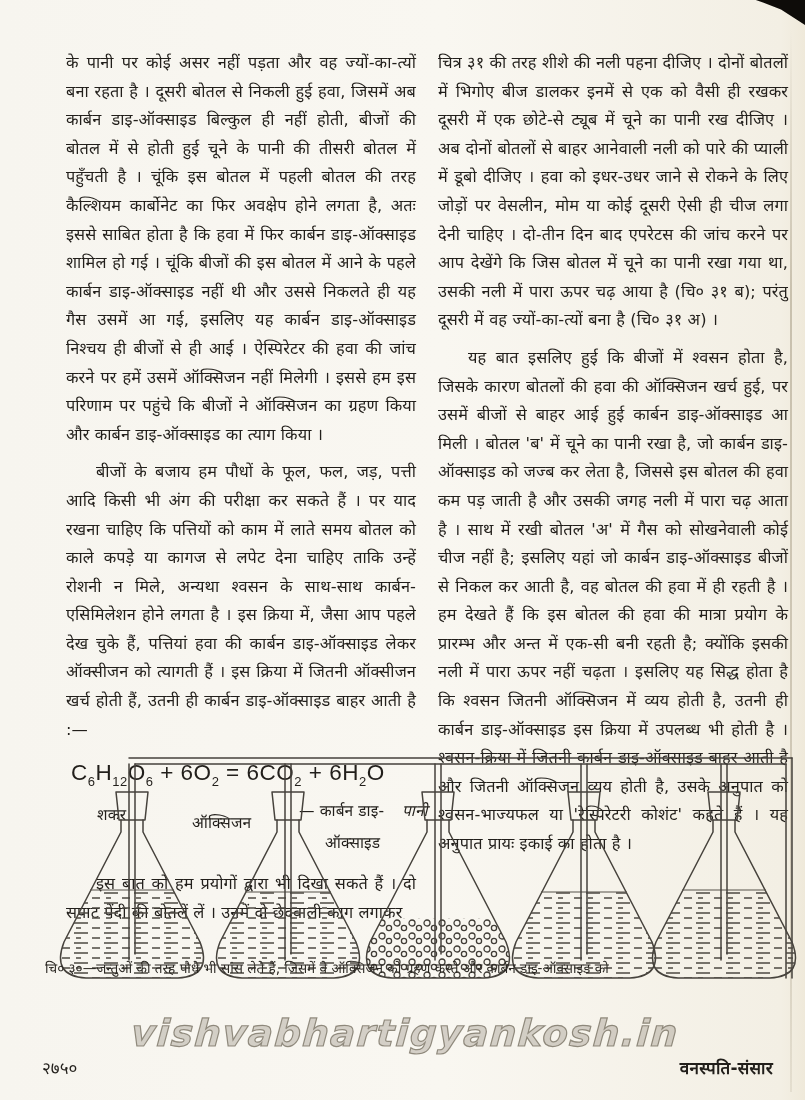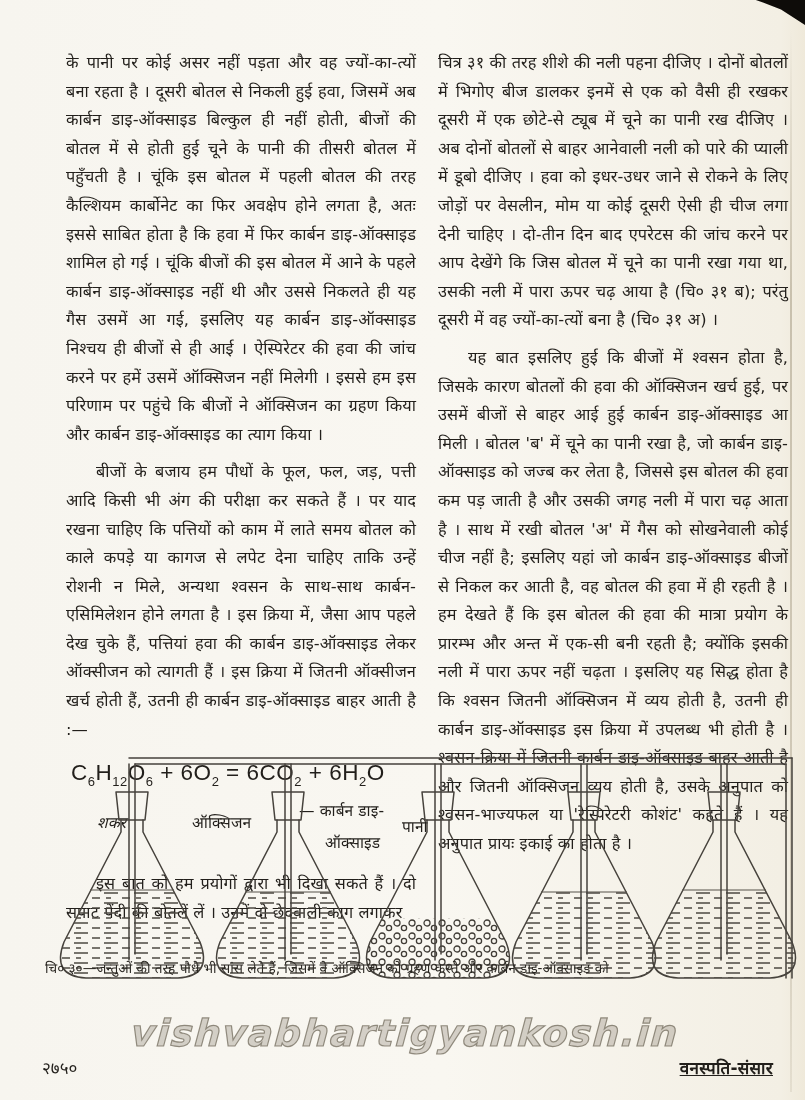--- a/index.html
+++ b/index.html
@@ -30,24 +30,24 @@
   .col p{margin:9px;}
   .col p.indent{text-indent:30px;}
   .equation{position:relative;margin:6px 0 4px 0;height:108px;}
   .eq-formula{
     font-family:Liberation Sans, sans-serif;font-size:22.5px;letter-spacing:.5px;
     white-space:nowrap;padding-left:14px;
   }
   .eq-formula sub{font-size:13px;}
   .eq-labels{position:relative;height:70px;font-size:15.5px;}
   .eq-labels span{position:absolute;white-space:nowrap;}
-  .lbl-sugar{left:40px;top:16px;font-style:italic;}
+  .lbl-sugar{left:40px;top:8px;}
   .lbl-oxygen{left:135px;top:16px;}
   .lbl-co2{left:242px;top:4px;}
-  .lbl-water{left:345px;top:20px;}
+  .lbl-water{left:345px;top:4px;font-style:italic;}
   .lbl-co2b{left:268px;top:36px;}
   .figure{position:absolute;left:28px;top:750px;width:775px;height:250px;}
   .figure svg{display:block;}
   .ln{fill:none;stroke:#46423c;stroke-width:1.5;stroke-linejoin:round;stroke-linecap:round;}
   .ln-thin{fill:none;stroke:#56524b;stroke-width:1.1;}
   .caption{
     position:absolute;left:45px;top:958px;width:716px;text-align:left;
     font-size:13.6px;line-height:1.6;color:#2a2722;
   }
   .watermark{
@@ -57,21 +57,21 @@
     -webkit-text-stroke:1.2px rgba(115,108,94,0.75);
     transform:skewX(-4deg);
     pointer-events:none;white-space:nowrap;
   }
   .footer{
     position:absolute;left:42px;right:32px;top:1056px;
     display:flex;justify-content:space-between;align-items:flex-end;
     font-size:17px;
     gap:16px;
   }
-  .book-title{font-weight:bold;letter-spacing:.3px;text-decoration:underline;}
+  .book-title{font-weight:bold;letter-spacing:.3px;}
 </style>
 </head>
 <body>
 
 <div class="page">
 
   <div class="corner-wedge"></div>
   <div class="edge-line"></div>
 
   <div class="col col-left">

